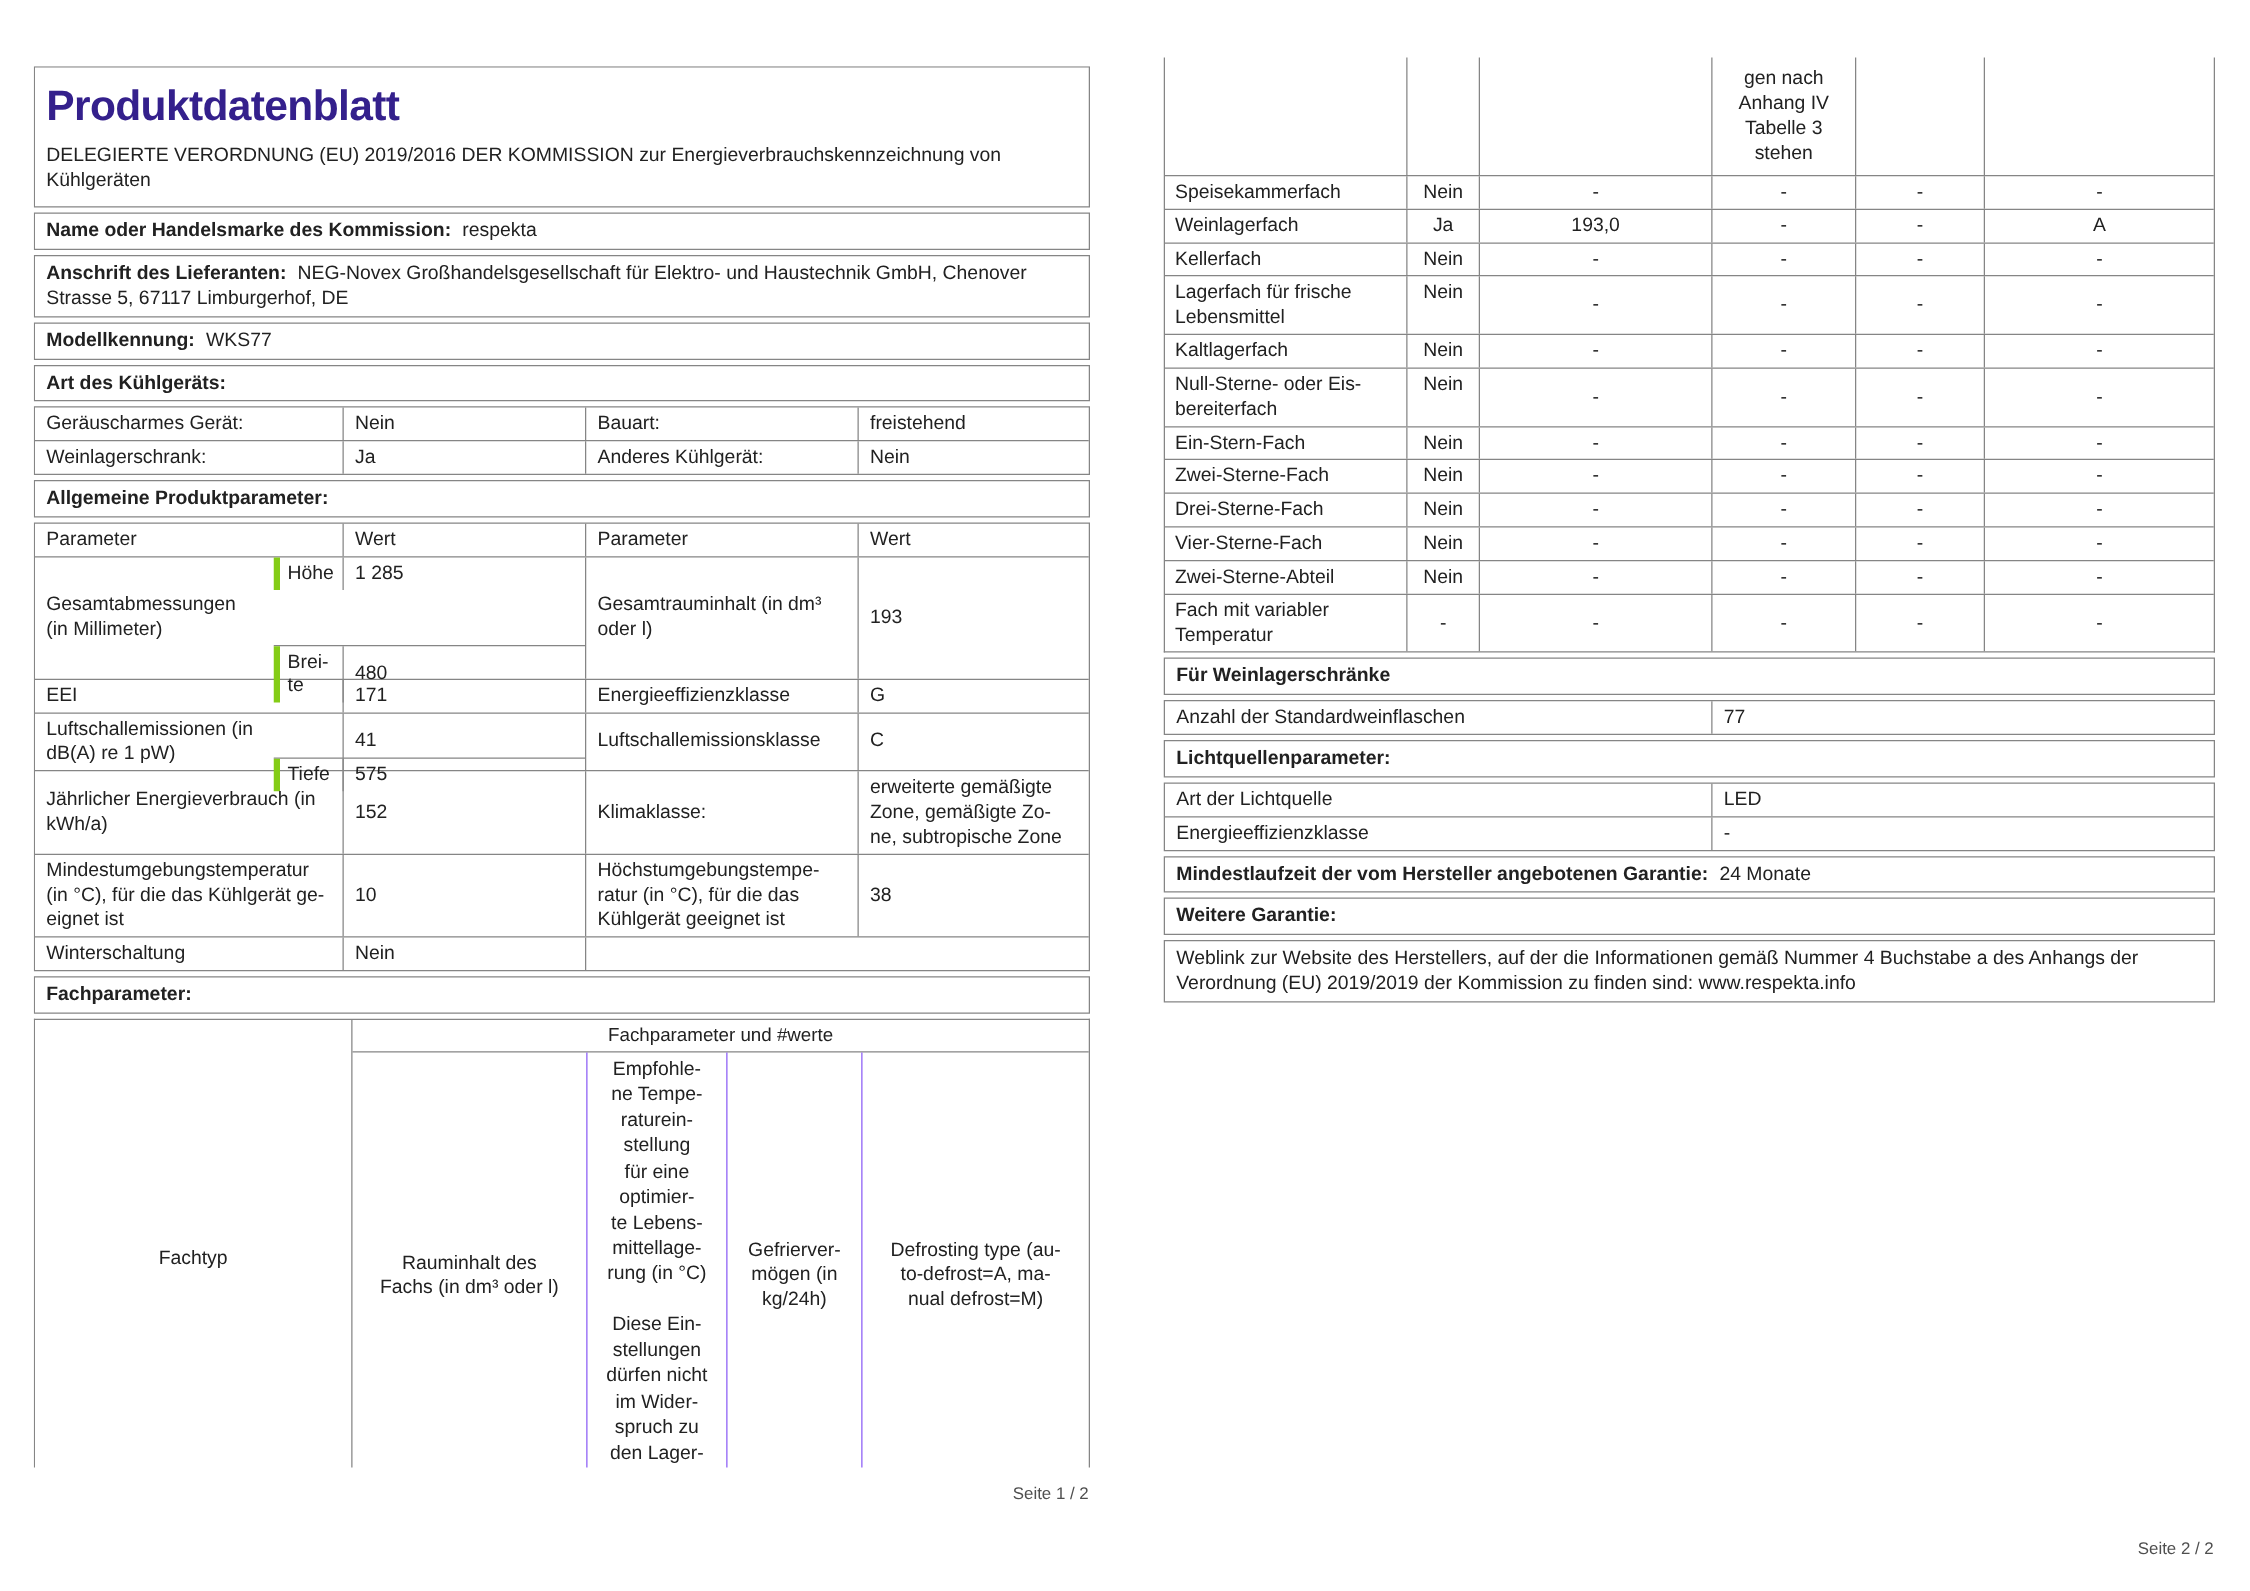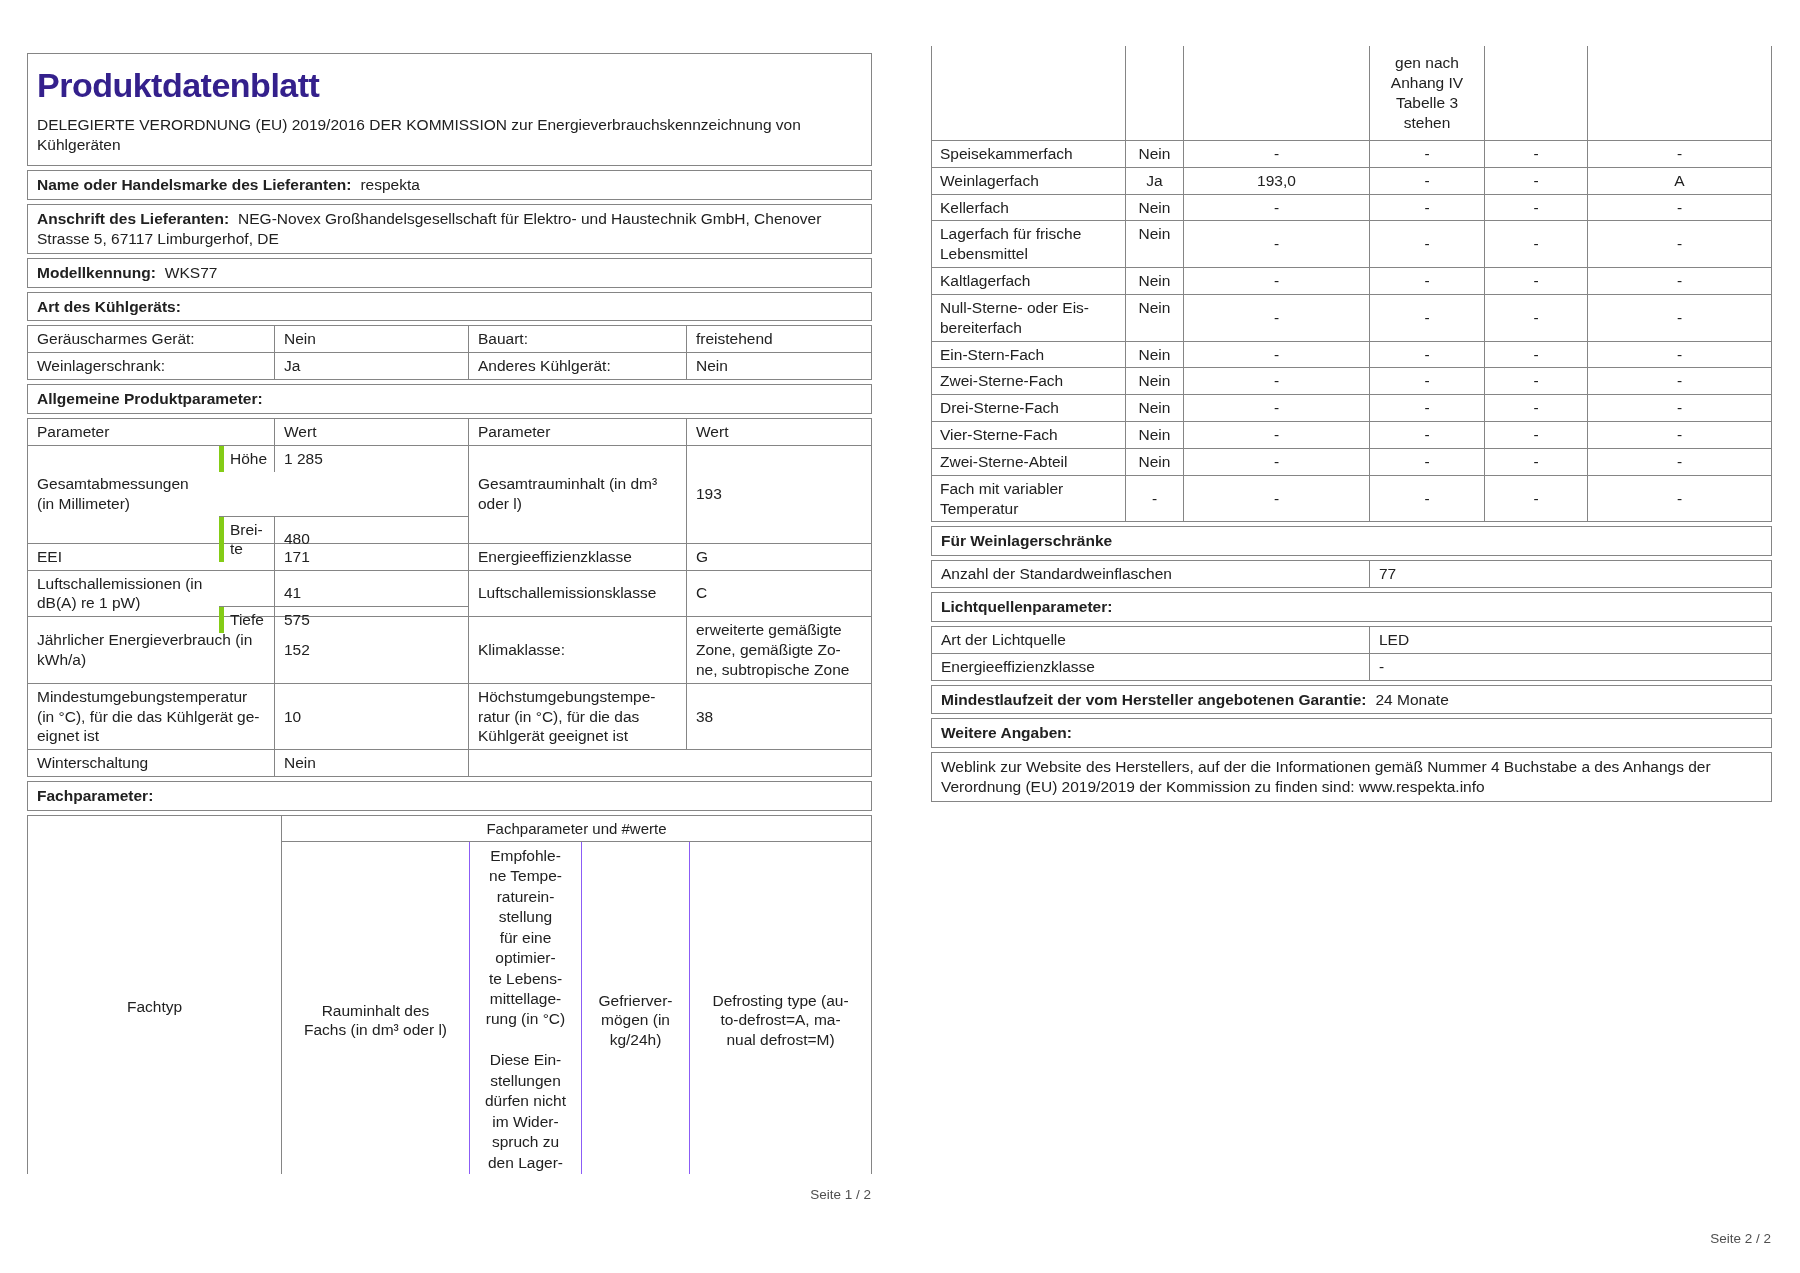--- a/index.html
+++ b/index.html
@@ -88,21 +88,21 @@
 
   <div class="page" id="page1">
 
     <div class="box titleBlock">
       <div class="docTitle" style="color:#34208c;">Produktdatenblatt</div>
       <div class="regText pre">DELEGIERTE VERORDNUNG (EU) 2019/2016 DER KOMMISSION zur Energieverbrauchskennzeichnung von
 Kühlgeräten</div>
     </div>
 
     <div class="box pad fs">
-      <span class="b">Name oder Handelsmarke des Lieferanten:</span><span class="inlineVal">respekta</span>
+      <span class="b">Name oder Handelsmarke des Kommission:</span><span class="inlineVal">respekta</span>
     </div>
 
     <div class="box pad fs">
       <span class="b">Anschrift des Lieferanten:</span><span class="inlineVal">NEG-Novex Großhandelsgesellschaft für Elektro- und Haustechnik GmbH, Chenover Strasse 5, 67117 Limburgerhof, DE</span>
     </div>
 
     <div class="box pad fs">
       <span class="b">Modellkennung:</span><span class="inlineVal">WKS77</span>
     </div>
 
@@ -368,21 +368,21 @@
       <div class="trow">
         <div class="cell p2label">Energieeffizienzklasse</div>
         <div class="cell p2val">-</div>
       </div>
     </div>
 
     <div class="box pad fs">
       <span class="b">Mindestlaufzeit der vom Hersteller angebotenen Garantie:</span><span class="inlineVal">24 Monate</span>
     </div>
 
-    <div class="box pad fs b">Weitere Angaben:</div>
+    <div class="box pad fs b">Weitere Garantie:</div>
 
     <div class="box pad fs pre">Weblink zur Website des Herstellers, auf der die Informationen gemäß Nummer 4 Buchstabe a des Anhangs der
 Verordnung (EU) 2019/2019 der Kommission zu finden sind:  www.respekta.info</div>
   </div>
 
   <div class="footer" style="left:1527px; top:1187px; width:244px; text-align:right;margin-top:44px;">Seite 2 / 2</div>
 
 </div>
 
 </body></html>

